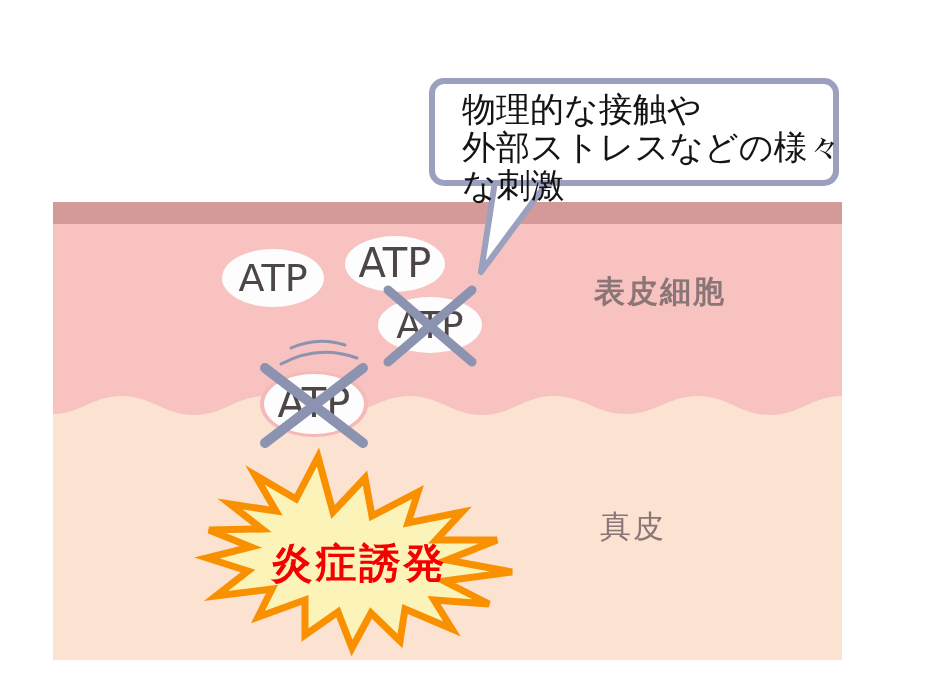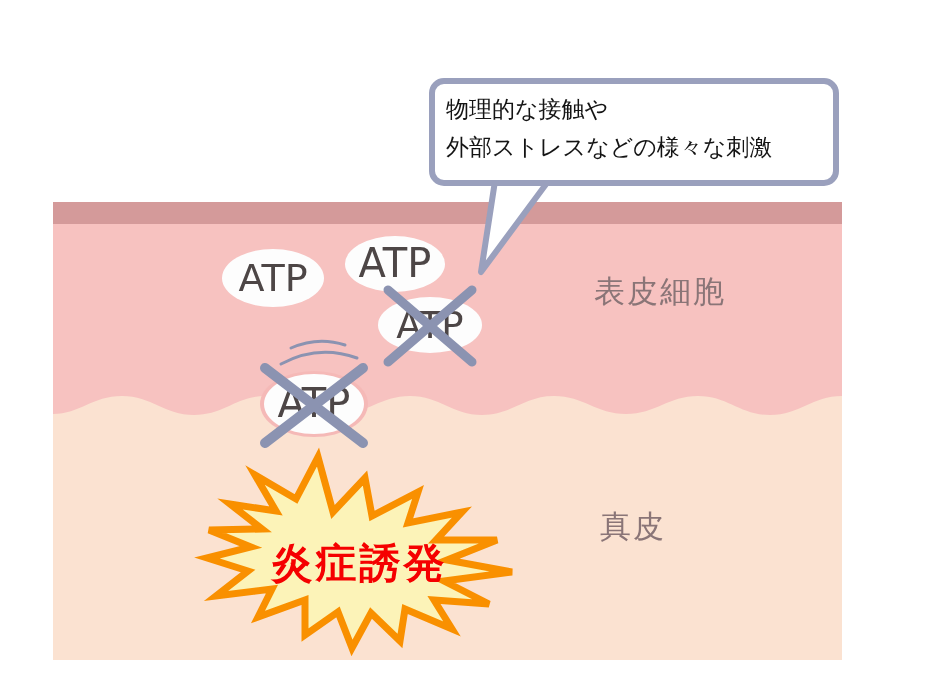--- a/index.html
+++ b/index.html
@@ -15,36 +15,36 @@
 
   .layer-label{
     position:absolute;
     color:#8a7577;
     font-size:31px;
     letter-spacing:2px;
     font-family:"DejaVu Sans","Liberation Sans",sans-serif;
     white-space:nowrap;
     user-select:none;
   }
-  #label-epidermis{left:594px;top:271px;}
+  #label-epidermis{left:594px;top:271px;font-weight:bold;}
   #label-dermis{left:600px;top:506px;text-align:right;}
 
   .atp-text{
     fill:#4d4646;
     font-family:"DejaVu Sans","Liberation Sans",sans-serif;
     text-anchor:middle;
     dominant-baseline:middle;
   }
 
   .bubble-text{
     position:absolute;
-    left:446px;top:90px;
+    left:462px;top:90px;
     width:390px;
     color:#141414;
-    font-size:23px;
+    font-size:34px;
     line-height:38px;
     font-family:"DejaVu Sans","Liberation Sans",sans-serif;
     white-space:pre-line;
     user-select:none;
   }
 
   .burst-text{
     position:absolute;
     left:207px;top:536px;
     width:305px;

